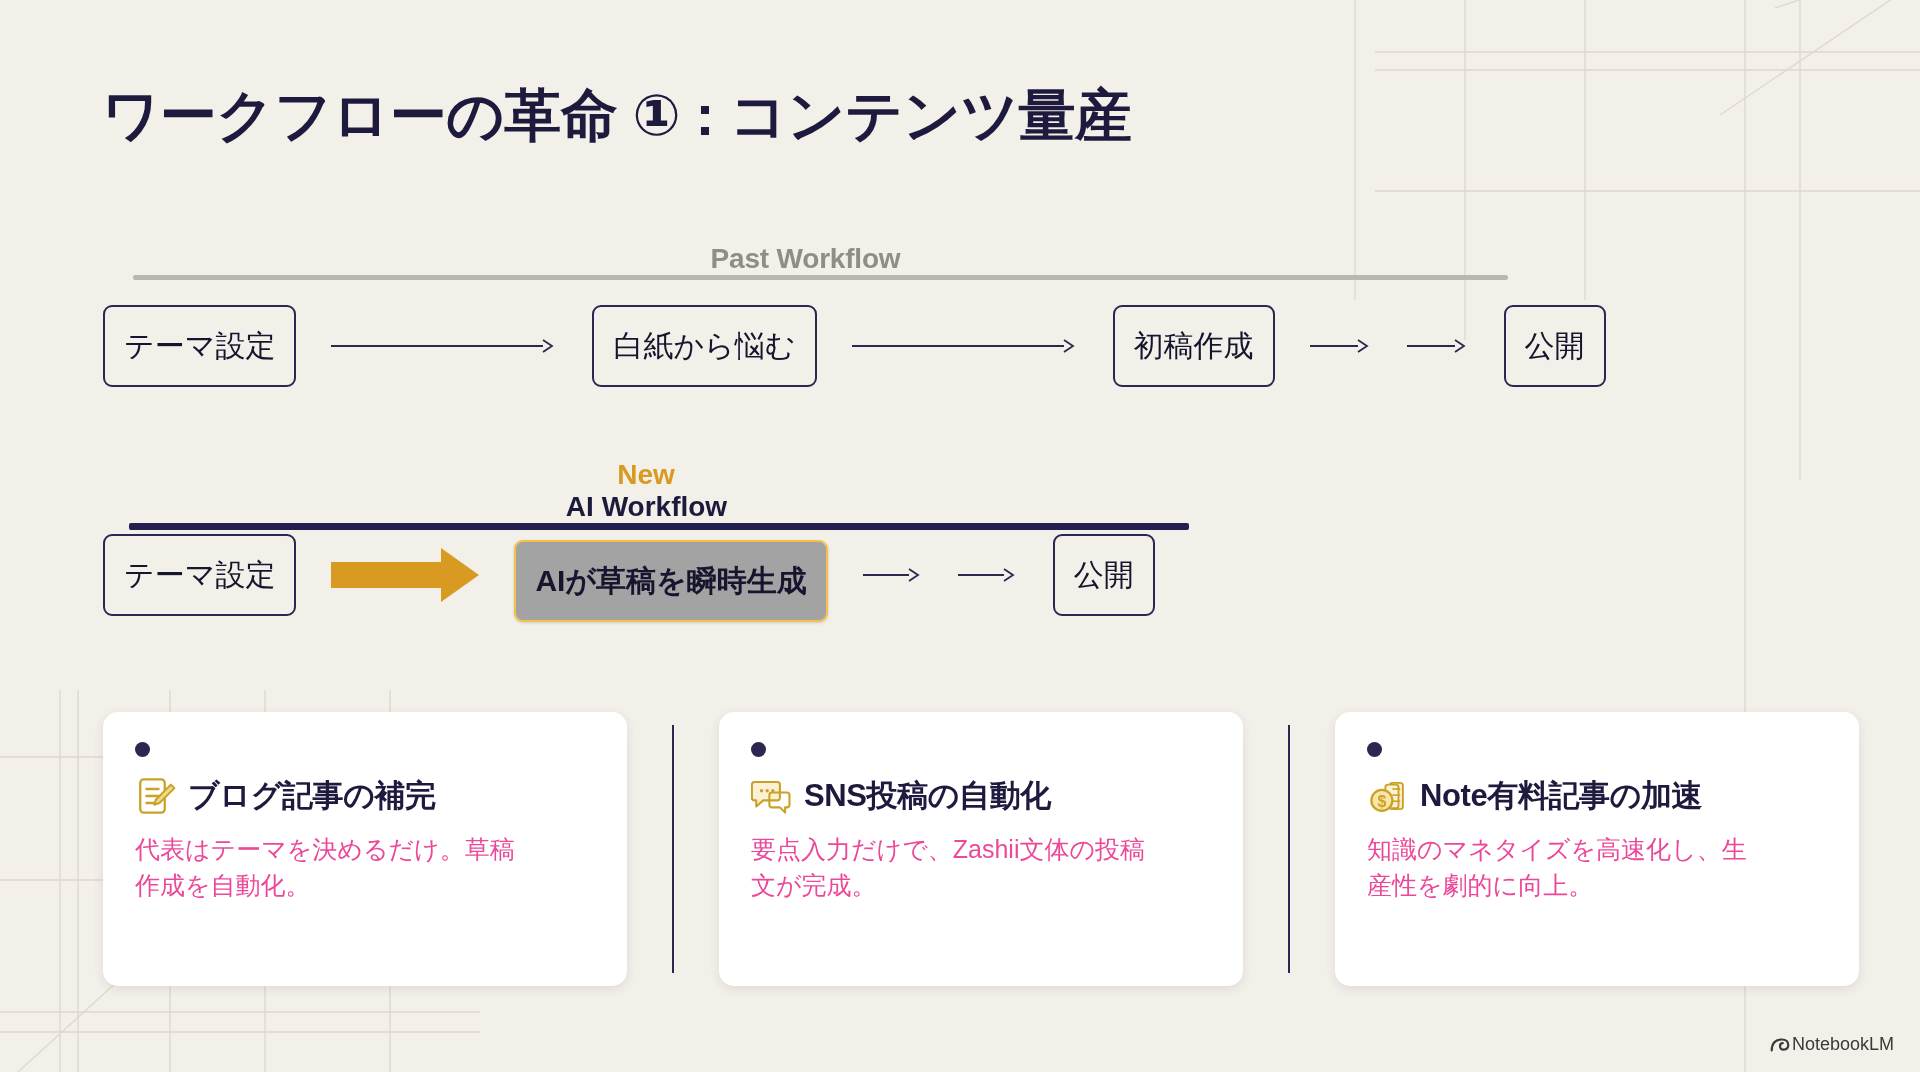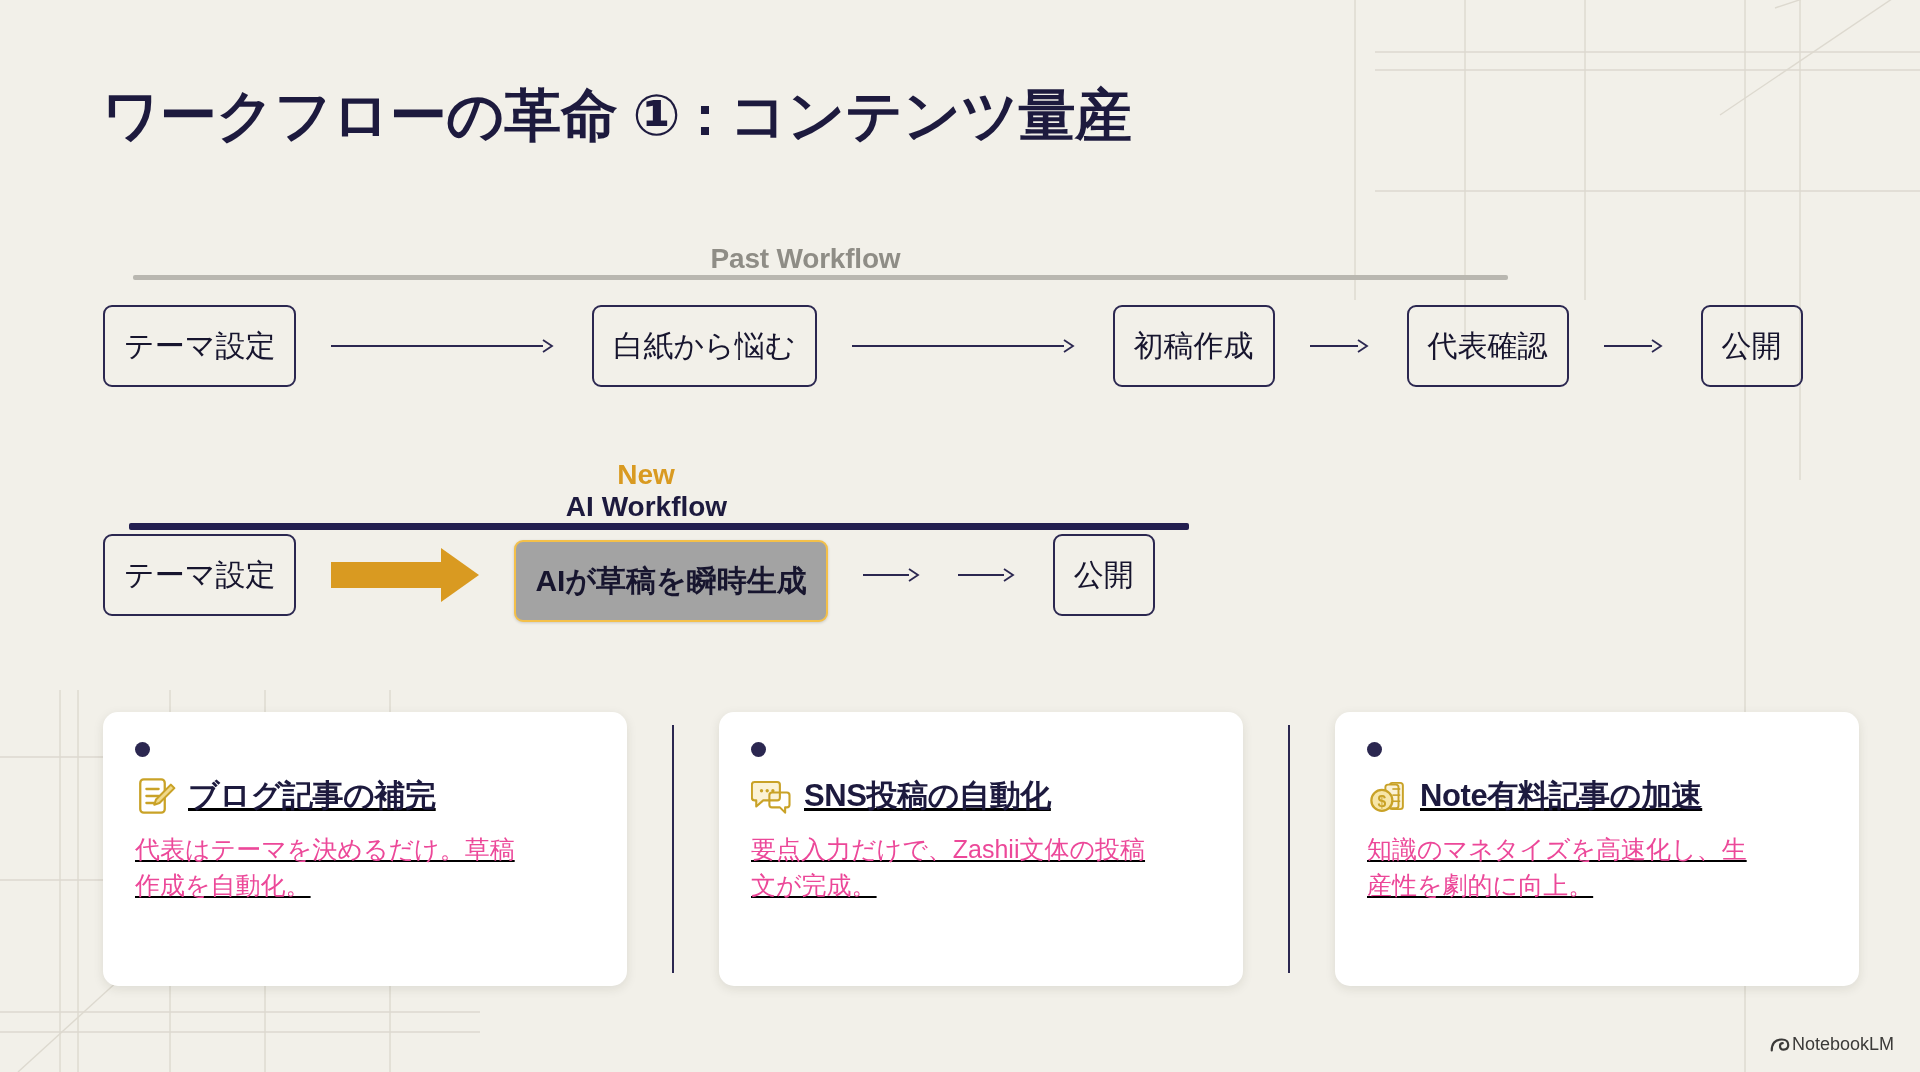--- a/index.html
+++ b/index.html
@@ -151,21 +151,20 @@
     display: flex;
     align-items: stretch;
   }
   .card {
     width: 524px;
     min-height: 274px;
     background: #ffffff;
     border-radius: 15px;
     box-shadow: 0 3px 11px rgba(40,35,20,0.10);
     padding: 30px 32px 28px 32px;
-    text-decoration: underline;
   }
   .card-dot {
     width: 15px; height: 15px;
     border-radius: 50%;
     background: #2b2750;
     margin-bottom: 18px;
   }
   .card-head {
     display: flex;
     align-items: center;
@@ -260,21 +259,20 @@
         <path d="M2 2 L11 8 L2 14" stroke="#2b2750" stroke-width="1.8" fill="none"></path>
       </svg>
     </div>
     <div class="node">初稿作成</div>
     <div class="conn">
       <span class="line" style="width:48px"></span>
       <svg width="16" height="16" viewBox="0 0 16 16">
         <path d="M2 2 L11 8 L2 14" stroke="#2b2750" stroke-width="1.8" fill="none"></path>
       </svg>
     </div>
-    <div class="node">代表確認</div>
     <div class="conn">
       <span class="line" style="width:48px"></span>
       <svg width="16" height="16" viewBox="0 0 16 16">
         <path d="M2 2 L11 8 L2 14" stroke="#2b2750" stroke-width="1.8" fill="none"></path>
       </svg>
     </div>
     <div class="node">公開</div>
   </div>
 
   <div id="new-head" class="section-head">

